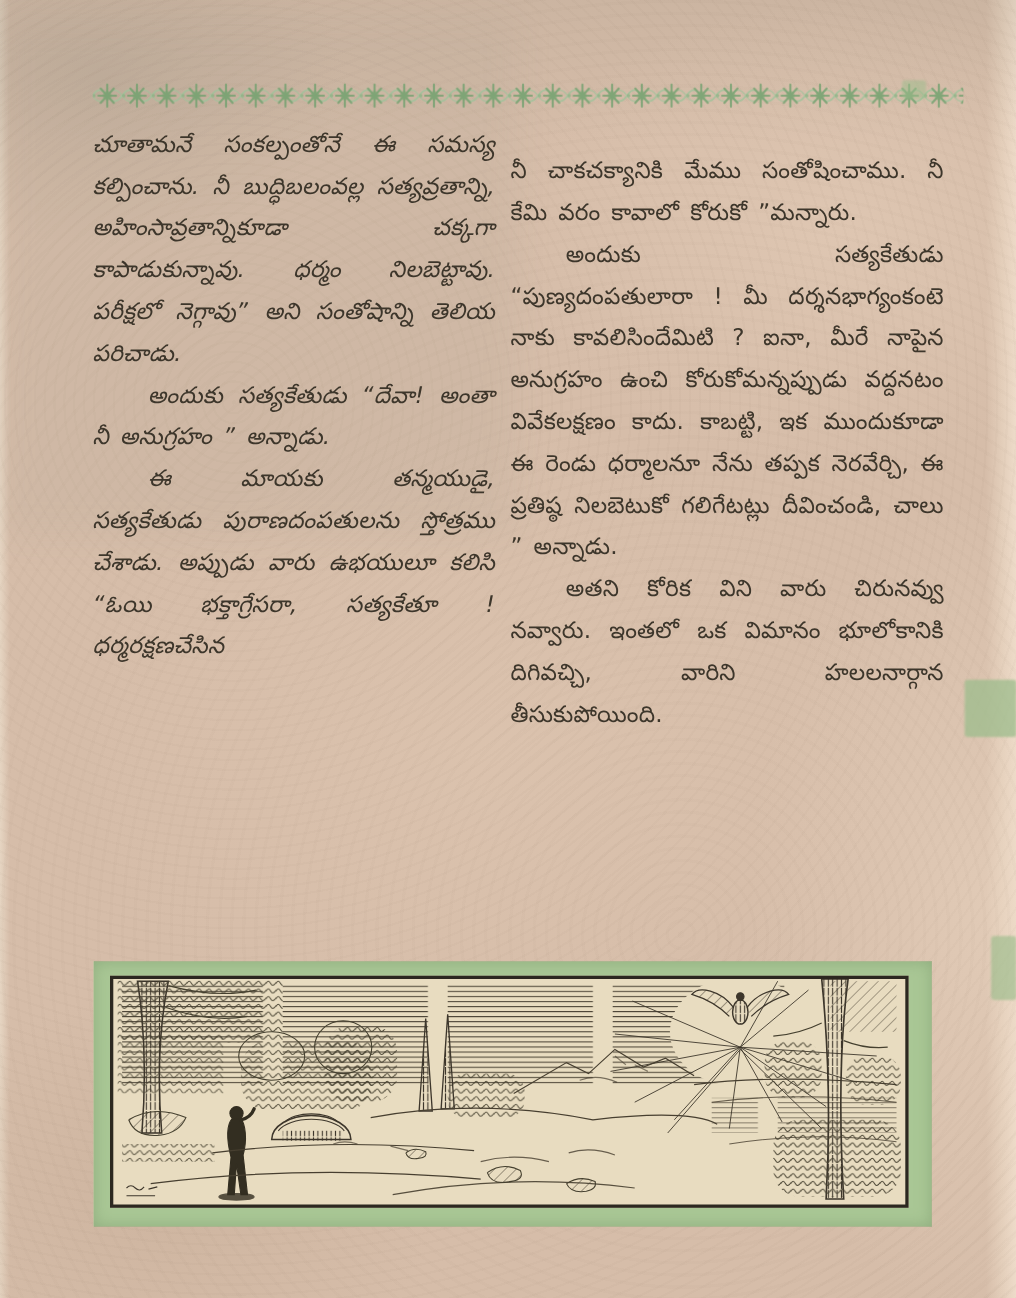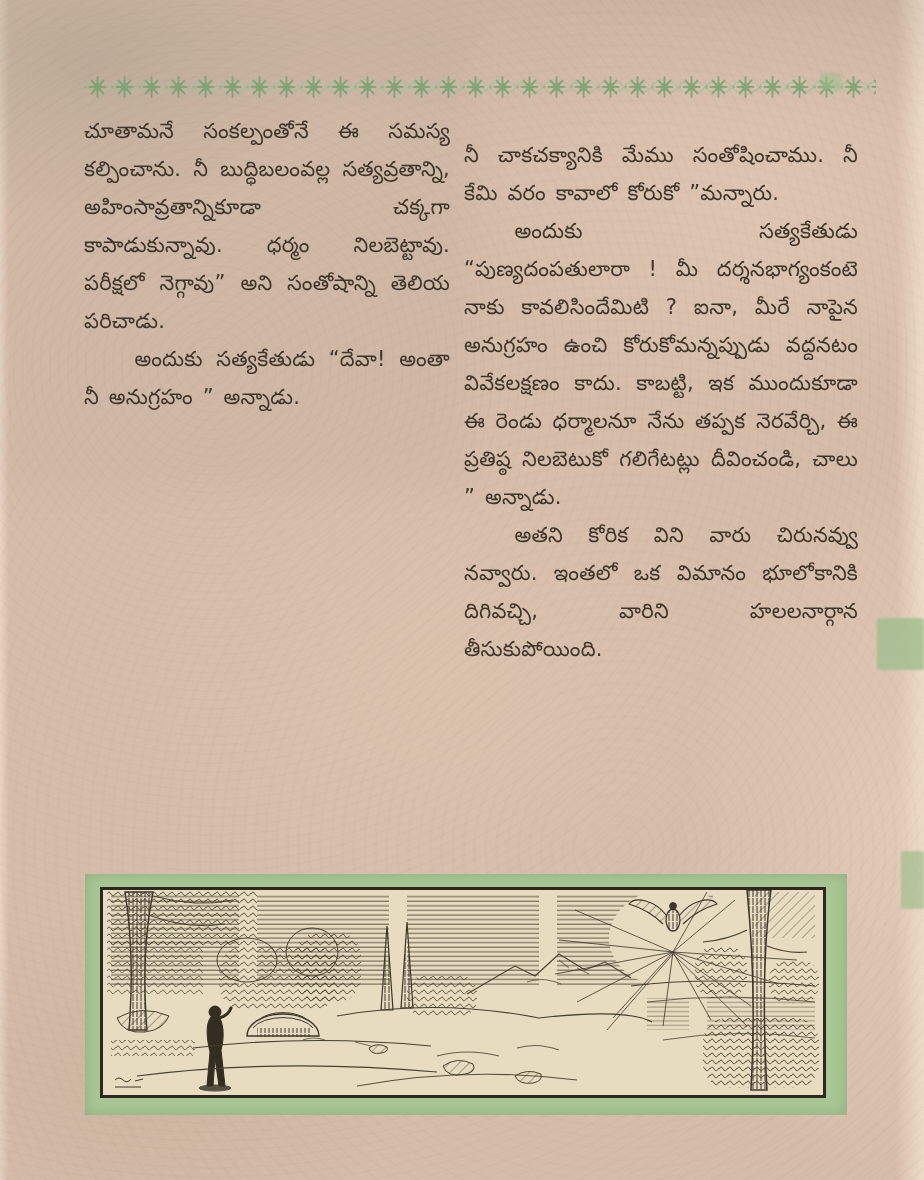--- a/index.html
+++ b/index.html
@@ -27,21 +27,21 @@
     position:absolute;left:0;top:18px;width:468px;height:470px;
     background:rgba(162,152,136,0.13);filter:blur(16px);border-radius:18px;
   }
   .ornament-bar{position:absolute;left:84px;top:68px;width:792px;height:38px;}
   .col{
     position:absolute;color:#3d362b;font-size:21px;line-height:38px;
     text-align:justify;word-spacing:3px;letter-spacing:0.2px;
   }
   .col p{margin:0;}
   .col p.ind{text-indent:2.4em;}
-  #col-left{left:84px;top:112px;width:366px;}
+  #col-left{left:84px;top:112px;width:366px;font-style:italic;}
   #col-right{left:464px;top:100px;width:394px;margin-top:36px;}
   .illo-mat{
     position:absolute;left:85px;top:874px;width:762px;height:241px;
     background:#a9c795;
     box-shadow:inset 0 0 14px rgba(120,150,105,0.55);
   }
   .illo-frame{
     position:absolute;left:15px;top:13px;width:726px;height:211px;
     background:#e8dcc0;border:3px solid #2c2820;box-sizing:border-box;
   }
@@ -71,20 +71,21 @@
       <circle cx="13.5" cy="19" r="4.2" fill="#6ea06c" opacity="0.55"></circle>
       <circle cx="1.5" cy="19" r="1.6" fill="#84b181" opacity="0.8"></circle>
     </pattern>
   </defs>
   <rect x="0" y="0" width="792" height="38" fill="url(#orn)" opacity="0.85"></rect>
 </svg>
 
 <div class="col" id="col-left">
   <p>చూతామనే సంకల్పంతోనే ఈ సమస్య కల్పించాను. నీ బుద్ధిబలంవల్ల సత్యవ్రతాన్ని, అహింసావ్రతాన్నికూడా చక్కగా కాపాడుకున్నావు. ధర్మం నిలబెట్టావు. పరీక్షలో నెగ్గావు” అని సంతోషాన్ని తెలియ పరిచాడు.</p>
   <p class="ind">అందుకు సత్యకేతుడు “దేవా! అంతా నీ అనుగ్రహం ” అన్నాడు.</p>
+  <p class="ind">ఈ మాయకు తన్మయుడై, సత్యకేతుడు పురాణదంపతులను స్తోత్రము చేశాడు. అప్పుడు వారు ఉభయులూ కలిసి “ఓయి భక్తాగ్రేసరా, సత్యకేతూ ! ధర్మరక్షణచేసిన</p>
 </div>
 
 <div class="col" id="col-right">
   <p>నీ చాకచక్యానికి మేము సంతోషించాము. నీ కేమి వరం కావాలో కోరుకో ”మన్నారు.</p>
   <p class="ind">అందుకు సత్యకేతుడు “పుణ్యదంపతులారా ! మీ దర్శనభాగ్యంకంటె నాకు కావలిసిందేమిటి ? ఐనా, మీరే నాపైన అనుగ్రహం ఉంచి కోరుకోమన్నప్పుడు వద్దనటం వివేకలక్షణం కాదు. కాబట్టి, ఇక ముందుకూడా ఈ రెండు ధర్మాలనూ నేను తప్పక నెరవేర్చి, ఈ ప్రతిష్ఠ నిలబెటుకో గలిగేటట్లు దీవించండి, చాలు ” అన్నాడు.</p>
   <p class="ind">అతని కోరిక విని వారు చిరునవ్వు నవ్వారు. ఇంతలో ఒక విమానం భూలోకానికి దిగివచ్చి, వారిని హలలనార్గాన తీసుకుపోయింది.</p>
 </div>
 
 <div class="illo-mat">
   <div class="illo-frame">

